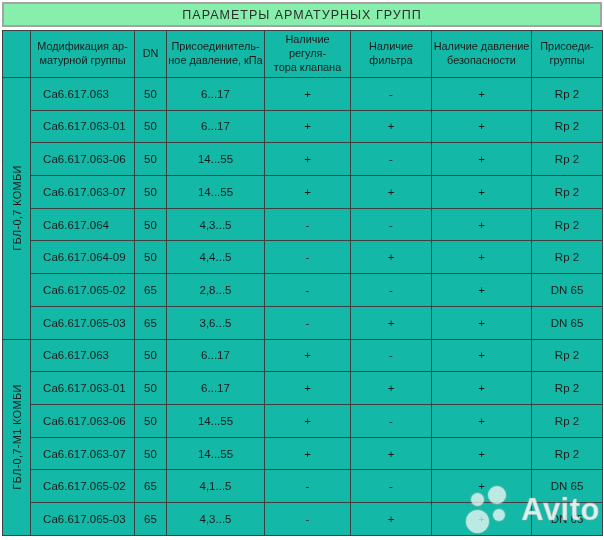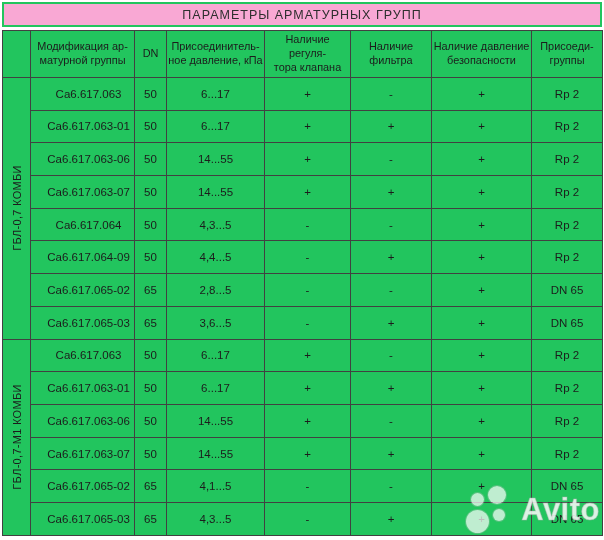--- a/index.html
+++ b/index.html
@@ -7,39 +7,39 @@
     width:604px; height:540px;
     background:#ffffff;
     font-family:"Liberation Sans", sans-serif;
     position:relative;
     overflow:hidden;
     color:#1c1c1c;
   }
   .frame { position:absolute; inset:0; padding:2px; box-sizing:border-box; }
 
   .title-box {
-    border:2px solid #22c55e;
+    border:2px solid #a3a3a3;
     height:25px;
     box-sizing:border-box;
     display:flex; align-items:center; justify-content:center;
     margin-bottom:3px;
-    background:#f9a8d4;
+    background:#86efac;
   }
   .title {
     font-size:12.5px;
     letter-spacing:1px;
     color:#2e2e2e;
   }
 
   table.spec {
     border-collapse:collapse;
     table-layout:fixed;
     width:600px;
     height:506px;
-    background:#22c55e;
+    background:#14b8a6;
   }
   .spec th, .spec td {
     border:1.6px solid #414141;
     padding:0;
     font-weight:400;
     overflow:hidden;
   }
   .spec thead tr { height:37px; }
   .spec thead th {
     font-size:10.9px;
@@ -49,21 +49,21 @@
     white-space:pre-line;
     padding:2px 1px;
     color:#1c1c1c;
   }
   .spec td {
     font-size:11.5px;
     text-align:center;
     vertical-align:middle;
     color:#1c1c1c;
   }
-  .spec td.col-modification { text-align:center; padding-left:12px; }
+  .spec td.col-modification { text-align:left; padding-left:12px; }
   .spec th.group-cell { position:relative; }
   .v-label {
     position:absolute; left:50%; top:50%;
     transform:translate(-50%,-50%) rotate(-90deg);
     white-space:nowrap;
     font-size:11px;
     letter-spacing:0.3px;
     color:#1c1c1c;
   }
 

